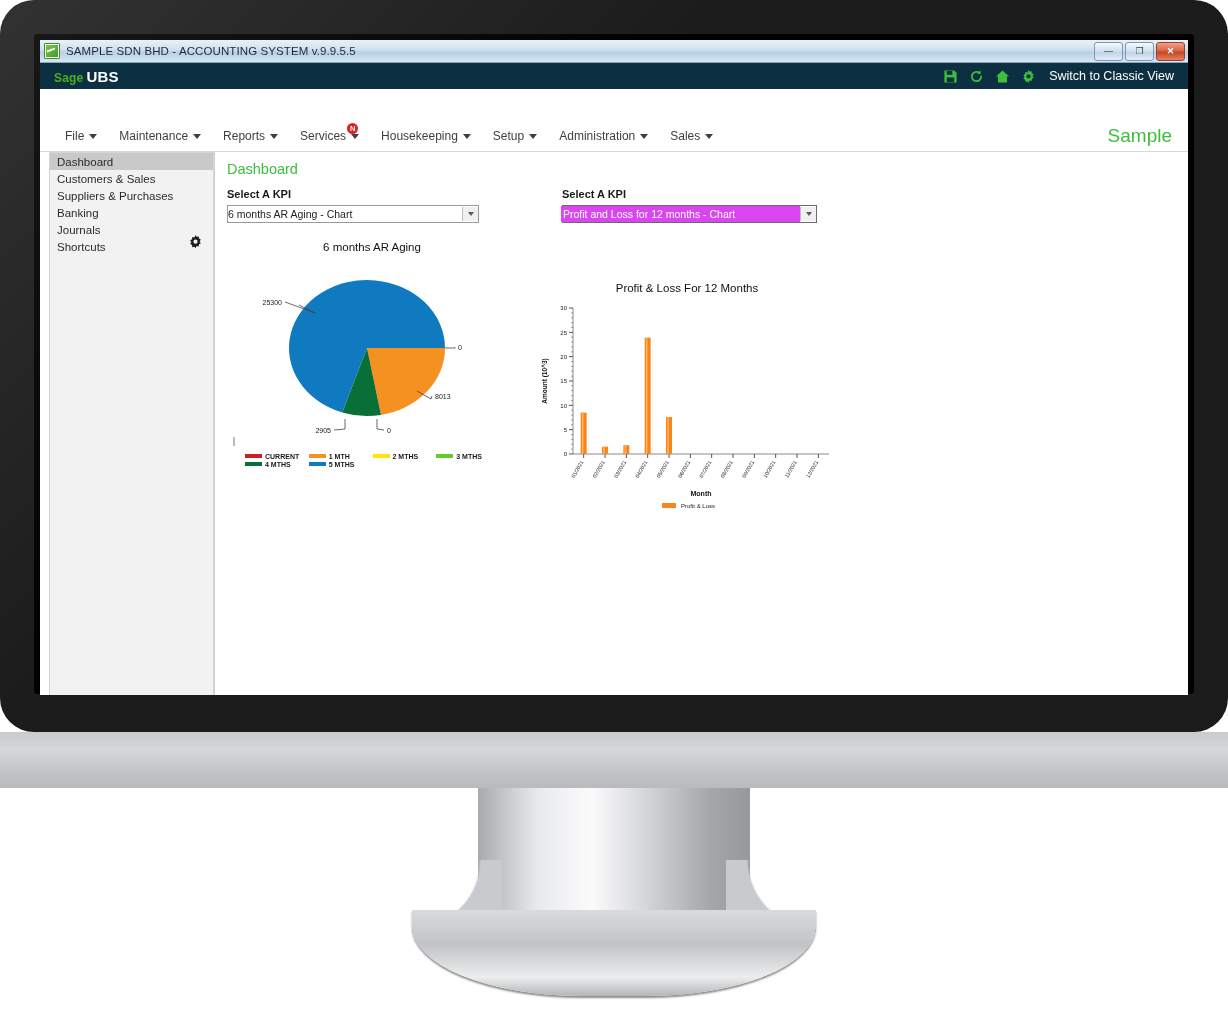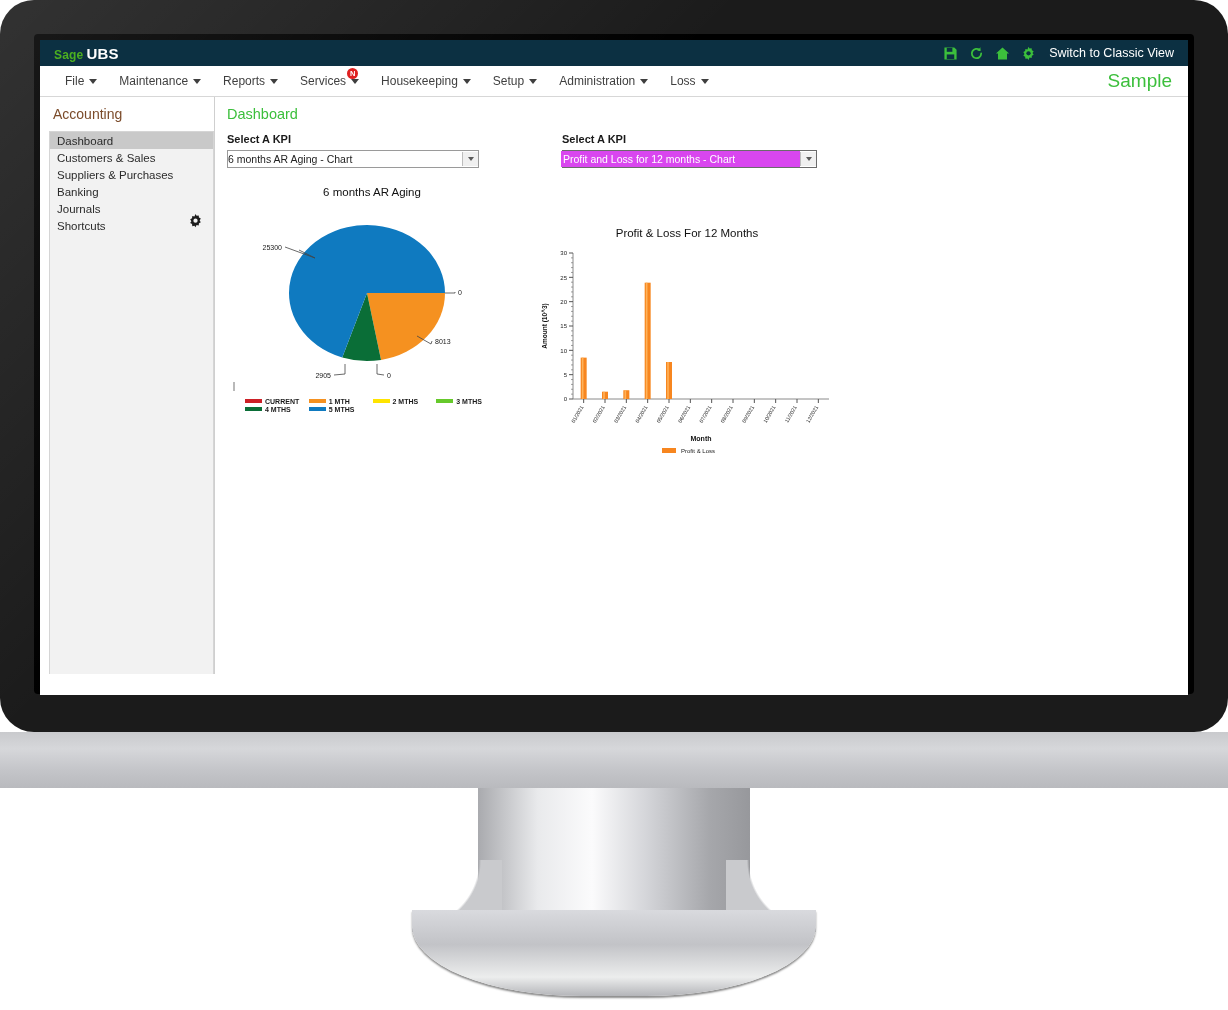--- a/index.html
+++ b/index.html
@@ -126,20 +126,21 @@
   .sage-icon{width:15px;height:15px;display:block;}
   #classic-view-link{
     color:#fff;font-size:12.5px;margin-left:2px;
   }
 
   
   #menubar{
     height:30px;background:#fff;border-bottom:1px solid #d7d7d7;
     display:flex;align-items:center;padding-left:14px;gap:0px;
     position:relative;
+    margin-top:32px;
   }
   .menu-item{
     display:flex;align-items:center;gap:5px;
     padding:0 11px;height:30px;
     font-size:12px;color:#3f3f3f;position:relative;
   }
   .caret{
     width:0;height:0;border-left:4px solid transparent;border-right:4px solid transparent;
     border-top:5px solid #3f3f3f;display:inline-block;
   }
@@ -257,20 +258,35 @@
   <div id="monitor-bezel-inner"></div>
 </div>
 <div id="monitor-neck-band"></div>
 <div id="monitor-stand-column"></div>
 <div id="stand-flare-left"></div>
 <div id="stand-flare-right"></div>
 <div id="monitor-stand-base"></div>
 
 <div id="app-window">
 
+  <div id="titlebar">
+    <div id="app-icon"></div>
+    <div id="titlebar-text">SAMPLE SDN BHD - ACCOUNTING SYSTEM v.9.9.5.5</div>
+    <div id="window-buttons">
+      <div class="win-btn">
+          <span>—</span>
+        </div>
+      <div class="win-btn">
+          <span>❐</span>
+        </div>
+      <div class="win-btn close">
+          <span>✕</span>
+        </div>
+    </div>
+  </div>
 
   <div id="sage-bar">
     <div id="sage-logo">
       <span class="sage-word">Sage</span><span class="ubs-word">UBS</span>
     </div>
     <div id="sage-bar-right">
       <svg class="sage-icon" viewBox="0 0 16 16">
         <path d="M1.5 1.5h10.5L14.5 4v10.5h-13z" fill="#3cbf3c"></path>
         <rect x="4" y="2" width="6" height="4.2" fill="#0c3042"></rect>
         <rect x="4" y="9" width="8" height="5" fill="#0c3042"></rect>
@@ -314,30 +330,29 @@
     </div>
     <div class="menu-item">
       <span>Setup</span>
       <i class="caret"></i>
     </div>
     <div class="menu-item">
       <span>Administration</span>
       <i class="caret"></i>
     </div>
     <div class="menu-item">
-      <span>Loss</span>
+      <span>Sales</span>
       <i class="caret"></i>
     </div>
     <div id="company-name">Sample</div>
   </div>
 
   <div id="app-body">
 
     <div id="sidebar">
-      <div id="sidebar-title">Accounting</div>
       <div id="sidebar-list">
         <div class="sidebar-item active">
           <span>Dashboard</span>
         </div>
         <div class="sidebar-item">
           <span>Customers &amp; Sales</span>
         </div>
         <div class="sidebar-item">
           <span>Suppliers &amp; Purchases</span>
         </div>

